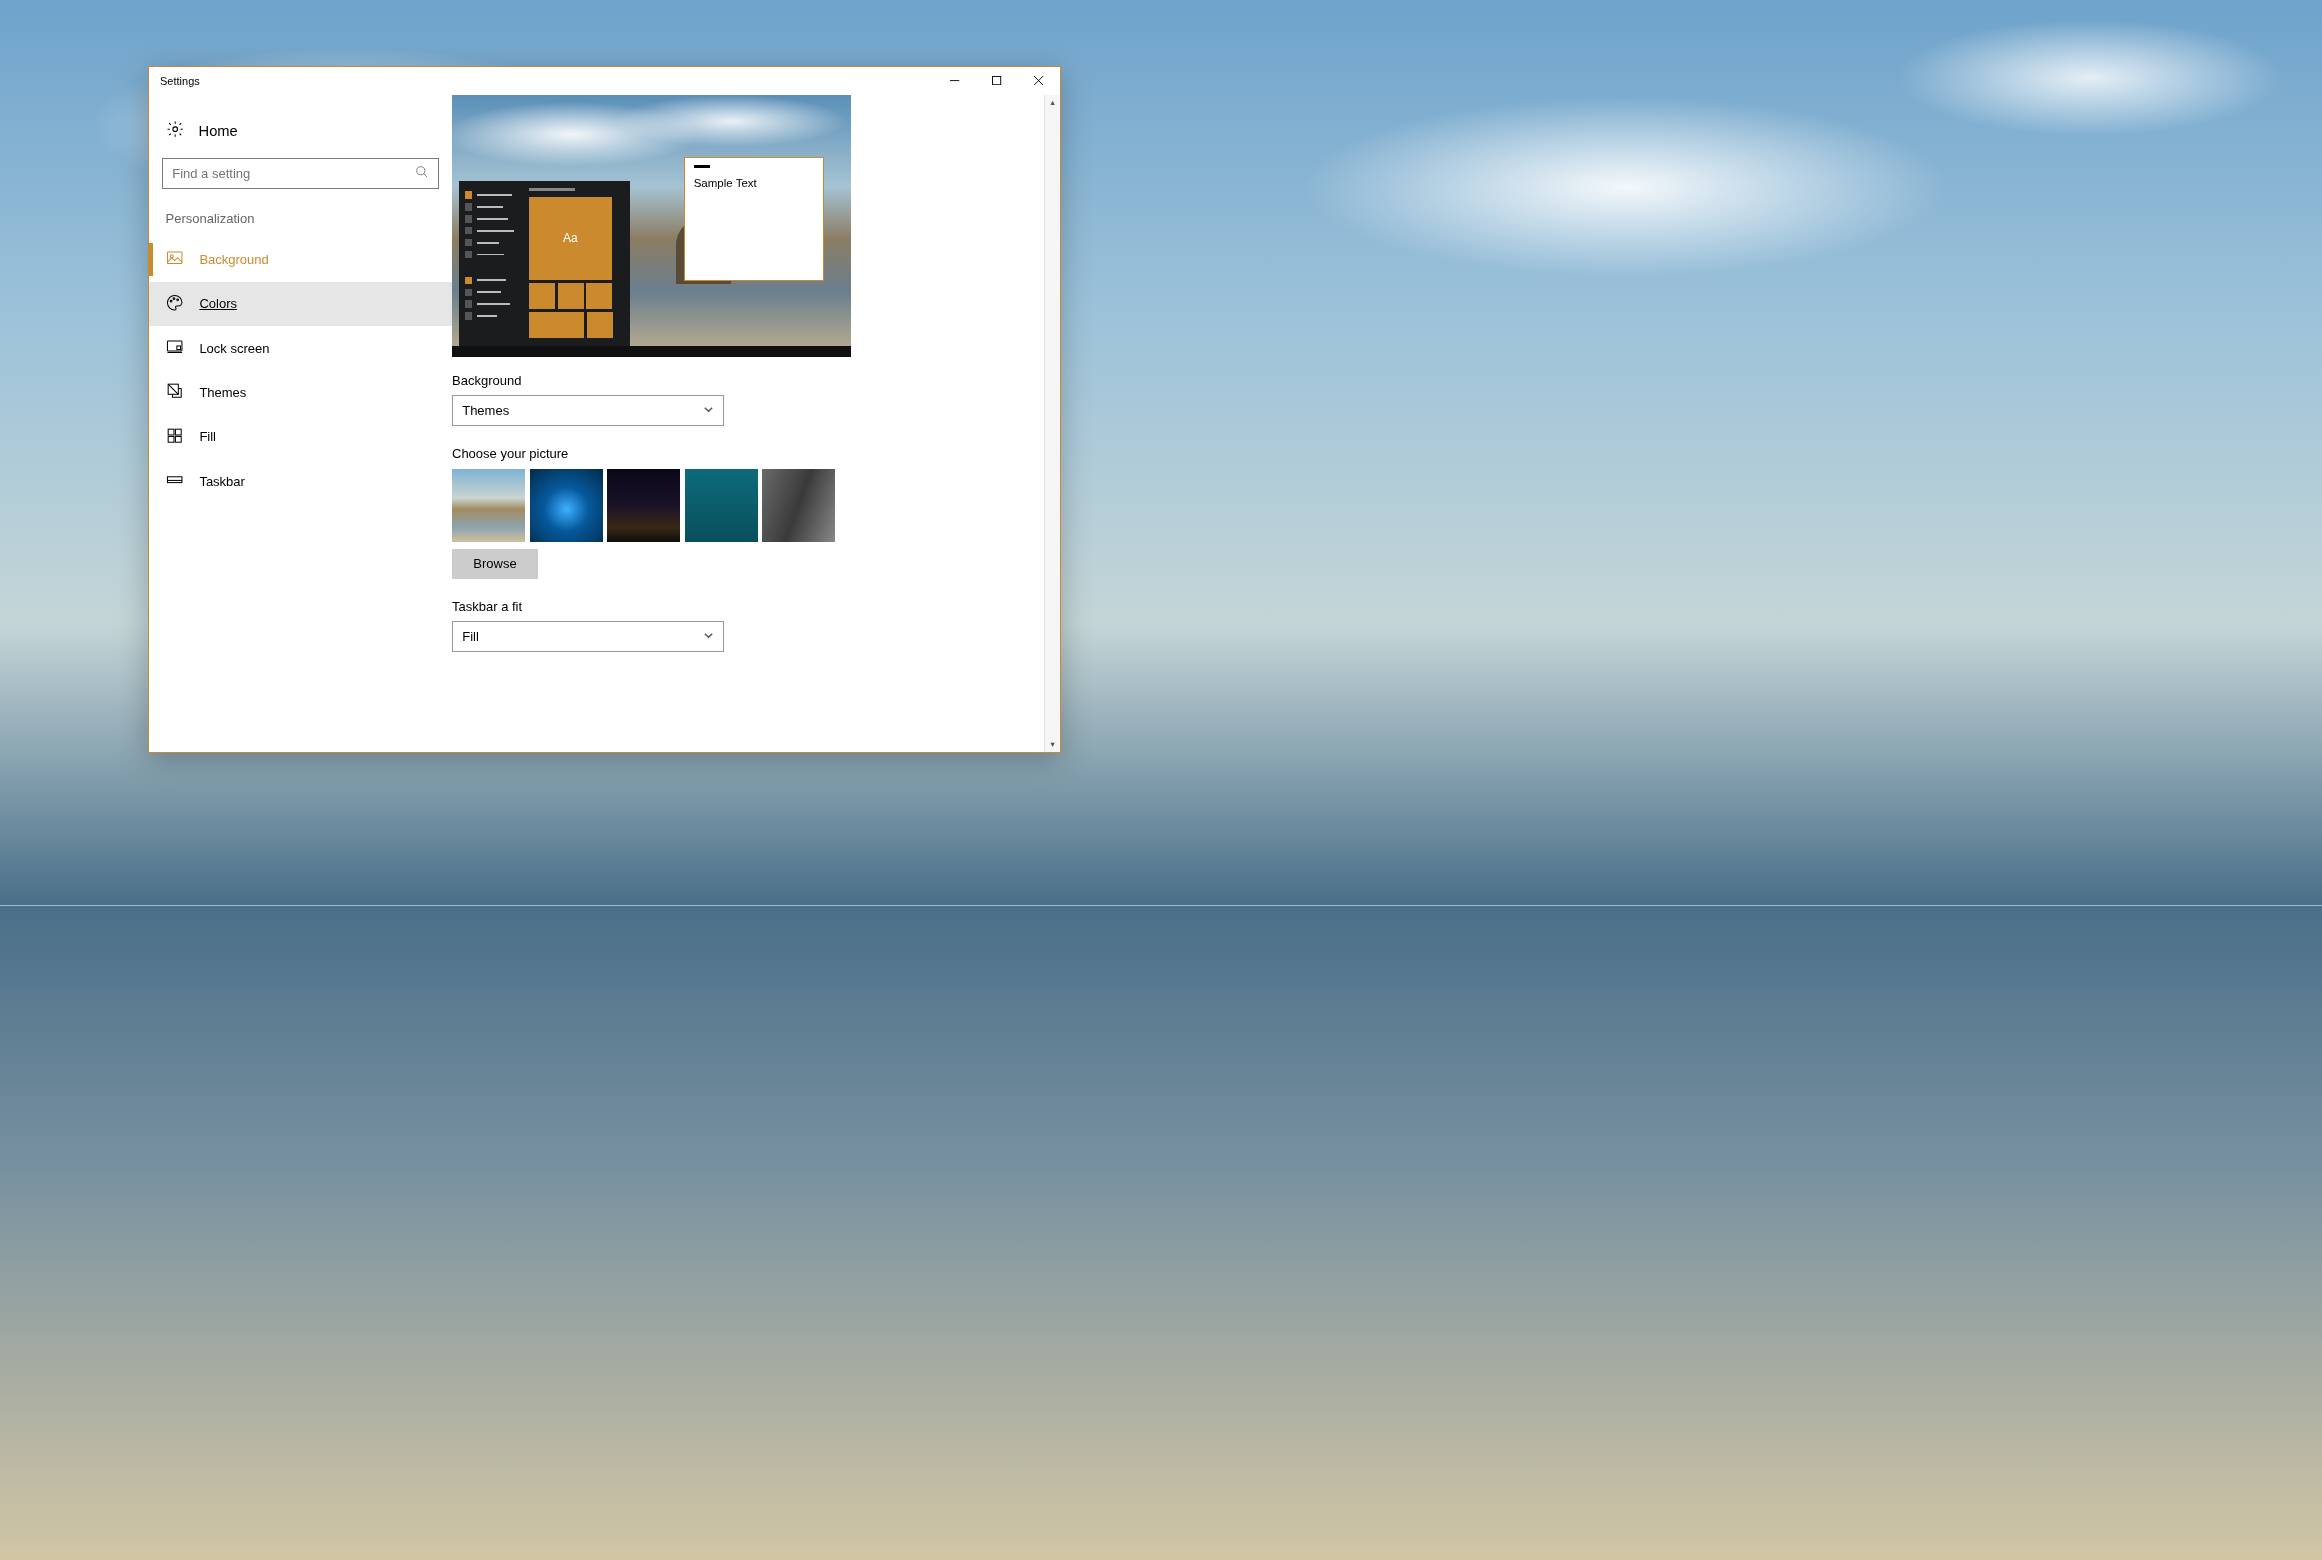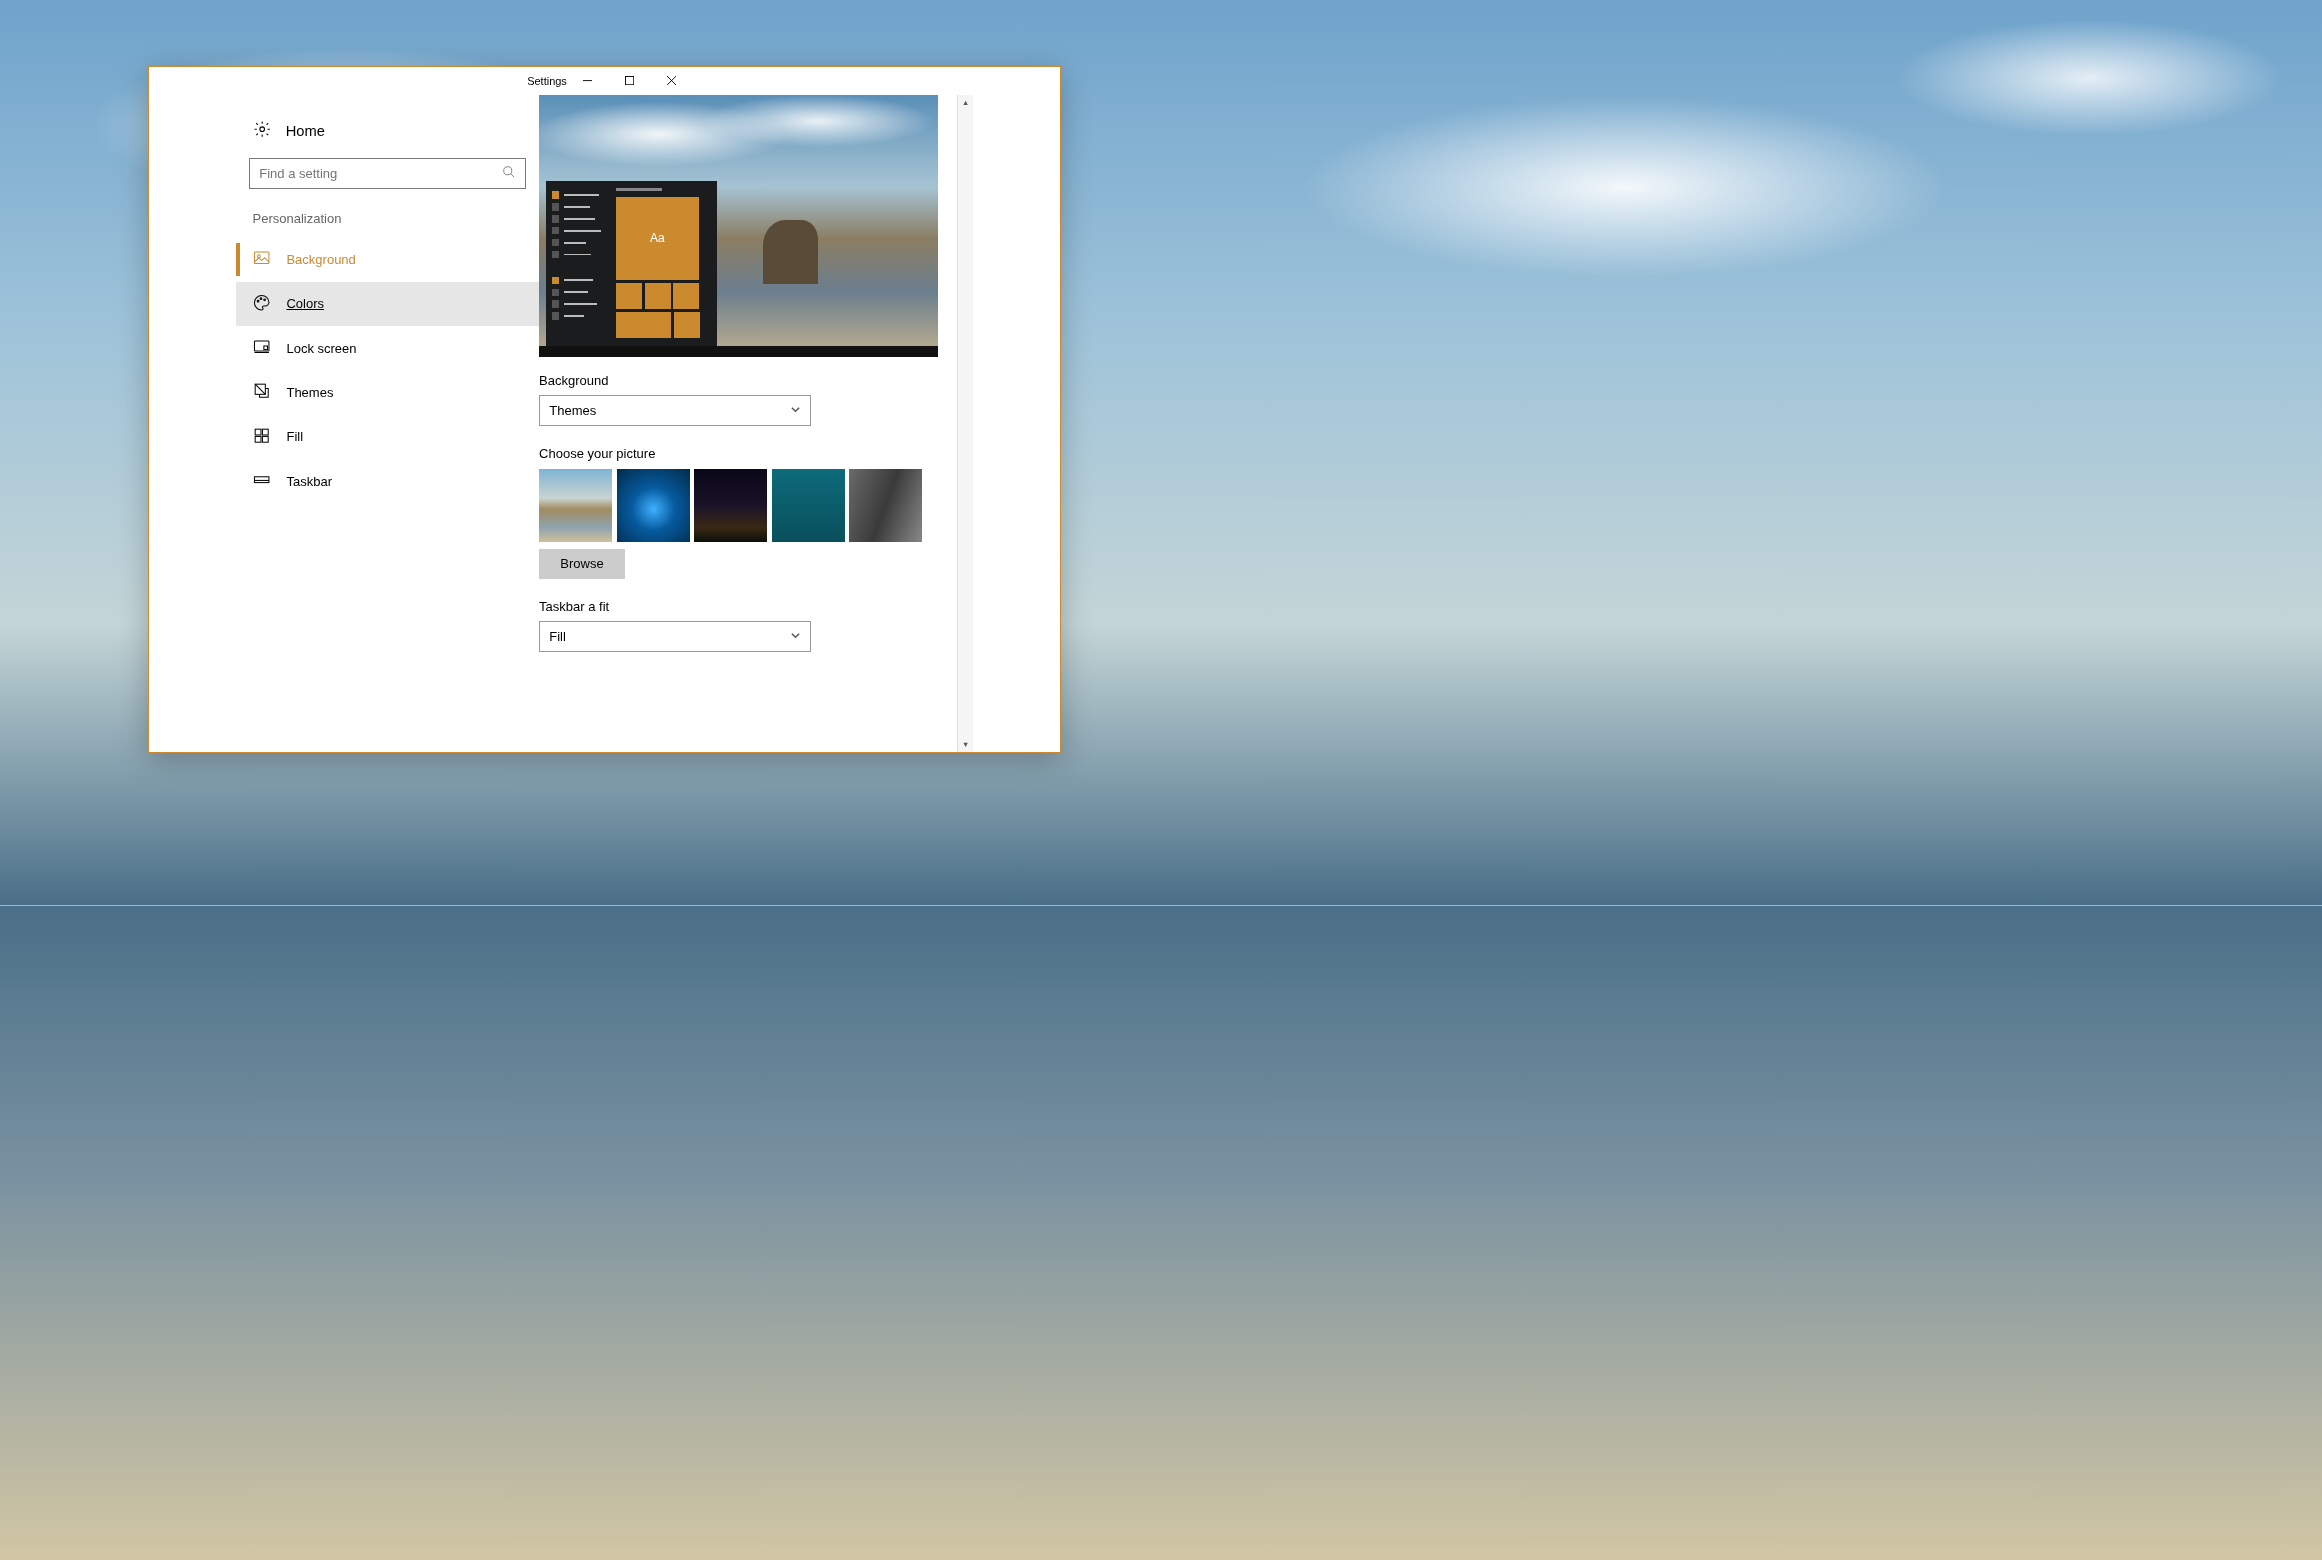--- a/index.html
+++ b/index.html
@@ -27,21 +27,20 @@
 
   .window {
     position: absolute;
     left: 148px; top: 66px;
     width: 913px; height: 687px;
     background: #ffffff;
     border: 0.9px solid #ca8a2f;
     box-shadow: 0 7.3px 29px rgba(0,0,0,0.25);
     display: flex;
     flex-direction: column;
-    align-items: center;
   }
 
   .titlebar {
     height: 27.5px;
     display: flex;
     align-items: center;
     padding-left: 11px;
     font-size: 11px;
     color: #000;
   }
@@ -375,20 +374,24 @@
                   <div></div>
                   <div></div>
                   <div></div>
                 </div>
               <div class="tile-row tr3">
                   <div></div>
                   <div></div>
                 </div>
             </div>
           </div>
+          <div class="sample-window">
+            <div class="bar"></div>
+            <div class="txt">Sample Text</div>
+          </div>
           <div class="preview-taskbar"></div>
         </div>
 
         <div class="field-label first">Background</div>
         <div class="dropdown">
           <span>Themes</span>
           <span>
             <svg viewBox="0 0 12 12">
                 <polyline points="2,4 6,8 10,4"></polyline>
               </svg>

